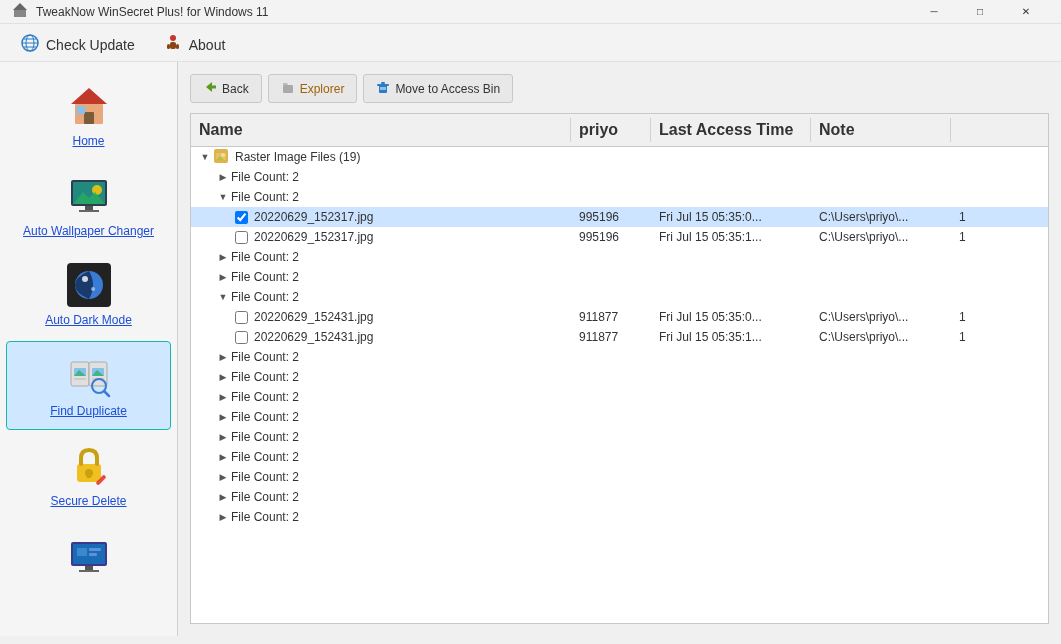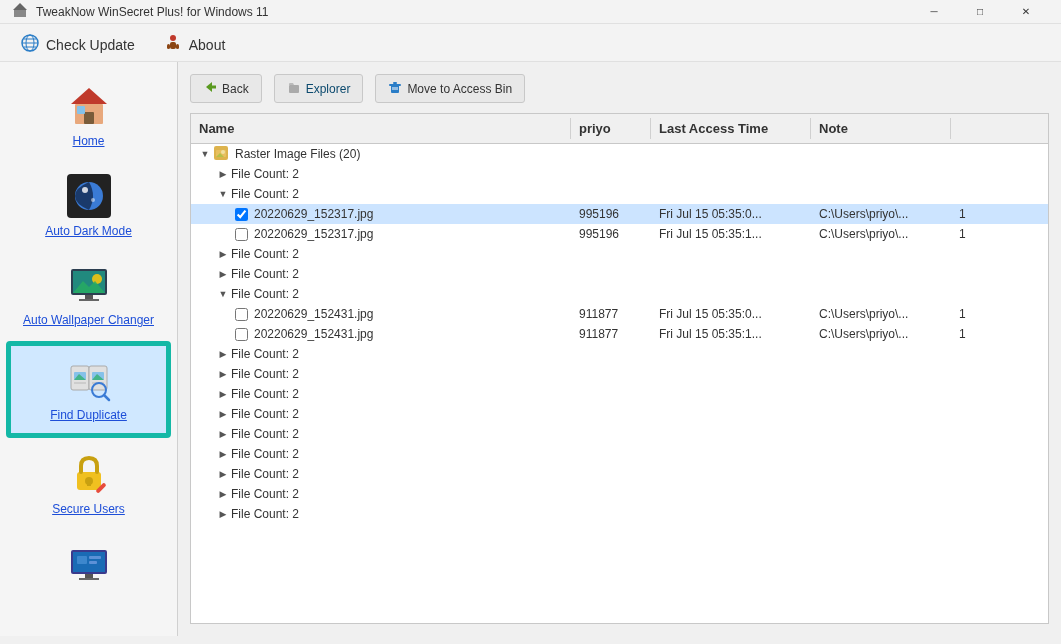--- a/index.html
+++ b/index.html
@@ -124,55 +124,55 @@
       padding: 12px;
       display: flex;
       flex-direction: column;
       gap: 10px;
     }
 
     
     .toolbar {
       display: flex;
       align-items: flex-end;
-      gap: 12px;
+      gap: 6px;
     }
     .toolbar-btn {
       display: flex;
       align-items: center;
       gap: 5px;
       padding: 5px 12px;
       background: #e8e8e8;
       border: 1px solid #c8c8c8;
       border-radius: 3px;
       cursor: pointer;
       font-size: 12px;
       color: #333;
     }
-    .toolbar-btn.disabled { color: #0c4a6e; cursor: default; }
+    .toolbar-btn.disabled { color: #a16207; cursor: default; }
 
     
     .file-list-container {
       flex: 1;
       background: white;
       border: 1px solid #c8c8c8;
       overflow: hidden;
       display: flex;
       flex-direction: column;
     }
     .file-list-header {
       display: grid;
       grid-template-columns: 380px 80px 160px 140px 60px;
       background: #f0f0f0;
       border-bottom: 1px solid #c8c8c8;
       padding: 4px 0;
     }
     .file-list-header-cell {
       padding: 3px 8px;
-      font-size: 13px;
+      font-size: 16px;
       font-weight: 600;
       color: #333;
       border-right: 1px solid #d0d0d0;
     }
     .file-list-body {
       flex: 1;
       overflow-y: auto;
     }
 
     
@@ -290,46 +290,46 @@
           <rect x="17" y="28" width="10" height="12" rx="1" fill="#7a5c3a"></rect>
           <rect x="10" y="22" width="8" height="8" rx="1" fill="#85c1e9"></rect>
         </svg>
       </div>
       <span class="sidebar-item-label">Home</span>
     </div>
 
     <div class="sidebar-item">
       <div class="sidebar-item-icon">
         <svg width="44" height="44" viewBox="0 0 44 44">
-          <rect width="44" height="44" rx="4" fill="#222"></rect>
-          <circle cx="22" cy="22" r="14" fill="#3a7bd5"></circle>
-          <path d="M22 8 Q30 22 22 36 Q8 30 8 22 Q8 14 22 8Z" fill="#1a3a6b"></path>
-          <circle cx="18" cy="16" r="3" fill="white" opacity="0.8"></circle>
-          <circle cx="26" cy="26" r="2" fill="white" opacity="0.5"></circle>
-        </svg>
-      </div>
-      <span class="sidebar-item-label">Auto Dark Mode</span>
-    </div>
-
-    <div class="sidebar-item">
-      <div class="sidebar-item-icon">
-        <svg width="44" height="44" viewBox="0 0 44 44">
           <rect x="4" y="6" width="36" height="26" rx="2" fill="#2c3e50"></rect>
           <rect x="6" y="8" width="32" height="22" fill="#1abc9c" opacity="0.6"></rect>
           <circle cx="30" cy="16" r="5" fill="#f1c40f" opacity="0.9"></circle>
           <polygon points="6,30 16,18 22,24 28,18 38,30" fill="#27ae60" opacity="0.8"></polygon>
           <rect x="18" y="32" width="8" height="4" fill="#555"></rect>
           <rect x="12" y="36" width="20" height="2" fill="#666"></rect>
         </svg>
       </div>
       <span class="sidebar-item-label">Auto Wallpaper Changer</span>
     </div>
 
-
-    <div class="sidebar-item active" style="background:#d0e8ff; border:5px solid #14b8a6;align-items:center;">
+    <div class="sidebar-item">
+      <div class="sidebar-item-icon">
+        <svg width="44" height="44" viewBox="0 0 44 44">
+          <rect width="44" height="44" rx="4" fill="#222"></rect>
+          <circle cx="22" cy="22" r="14" fill="#3a7bd5"></circle>
+          <path d="M22 8 Q30 22 22 36 Q8 30 8 22 Q8 14 22 8Z" fill="#1a3a6b"></path>
+          <circle cx="18" cy="16" r="3" fill="white" opacity="0.8"></circle>
+          <circle cx="26" cy="26" r="2" fill="white" opacity="0.5"></circle>
+        </svg>
+      </div>
+      <span class="sidebar-item-label">Auto Dark Mode</span>
+    </div>
+
+
+    <div class="sidebar-item active" style="background:#d0e8ff; border:1px solid #14b8a6;align-items:center;">
       <div class="sidebar-item-icon">
         <svg width="44" height="44" viewBox="0 0 44 44">
           <rect x="4" y="8" width="18" height="24" rx="2" fill="#e0e0e0" stroke="#aaa" stroke-width="1"></rect>
           <rect x="22" y="8" width="18" height="24" rx="2" fill="#e0e0e0" stroke="#aaa" stroke-width="1"></rect>
 
           <rect x="7" y="14" width="12" height="8" rx="1" fill="#85c1e9"></rect>
           <polygon points="7,22 12,16 19,22" fill="#27ae60" opacity="0.7"></polygon>
           <rect x="25" y="14" width="12" height="8" rx="1" fill="#85c1e9"></rect>
           <polygon points="25,22 30,16 37,22" fill="#27ae60" opacity="0.7"></polygon>
           <rect x="7" y="24" width="12" height="2" fill="#ccc"></rect>
@@ -349,21 +349,21 @@
           <rect x="10" y="20" width="24" height="18" rx="3" fill="#f0c020"></rect>
 
           <path d="M14 20 L14 14 Q14 6 22 6 Q30 6 30 14 L30 20" fill="none" stroke="#c8a010" stroke-width="4" stroke-linecap="round"></path>
 
           <circle cx="22" cy="29" r="4" fill="#c8a010"></circle>
           <rect x="20" y="29" width="4" height="5" fill="#c8a010"></rect>
 
           <rect x="28" y="34" width="12" height="4" rx="2" fill="#e74c3c" transform="rotate(-45 34 36)"></rect>
         </svg>
       </div>
-      <span class="sidebar-item-label">Secure Users</span>
+      <span class="sidebar-item-label">Secure Delete</span>
     </div>
 
     <div class="sidebar-item">
       <div class="sidebar-item-icon">
         <svg width="44" height="44" viewBox="0 0 44 44">
           <rect x="4" y="8" width="36" height="24" rx="2" fill="#3a3a8c"></rect>
           <rect x="6" y="10" width="32" height="20" fill="#1a6bb5"></rect>
           <rect x="18" y="32" width="8" height="4" fill="#555"></rect>
           <rect x="12" y="36" width="20" height="2" fill="#666"></rect>
 
@@ -427,21 +427,21 @@
     <div class="tree-cell tree-cell-name" style="padding-left:4px;">
       <span class="expand-icon">▼</span>
       <span style="margin-right:4px;">
         <svg width="16" height="16" viewBox="0 0 16 16">
           <rect x="1" y="1" width="14" height="14" rx="2" fill="#d4a020" opacity="0.8"></rect>
           <rect x="3" y="5" width="10" height="7" rx="1" fill="#e8c060"></rect>
           <circle cx="10" cy="7" r="2" fill="#f0e0a0"></circle>
           <polygon points="3,12 7,8 11,12" fill="#a0c040" opacity="0.7"></polygon>
         </svg>
       </span>
-      <span>Raster Image Files (20)</span>
+      <span>Raster Image Files (19)</span>
     </div>
     <div class="tree-cell"></div>
     <div class="tree-cell"></div>
     <div class="tree-cell"></div>
     <div class="tree-cell"></div>
   </div>
           </div>
           <div class="tree-row">
       <div class="tree-row-content">
         <div class="tree-cell tree-cell-name" style="padding-left:22px;">

